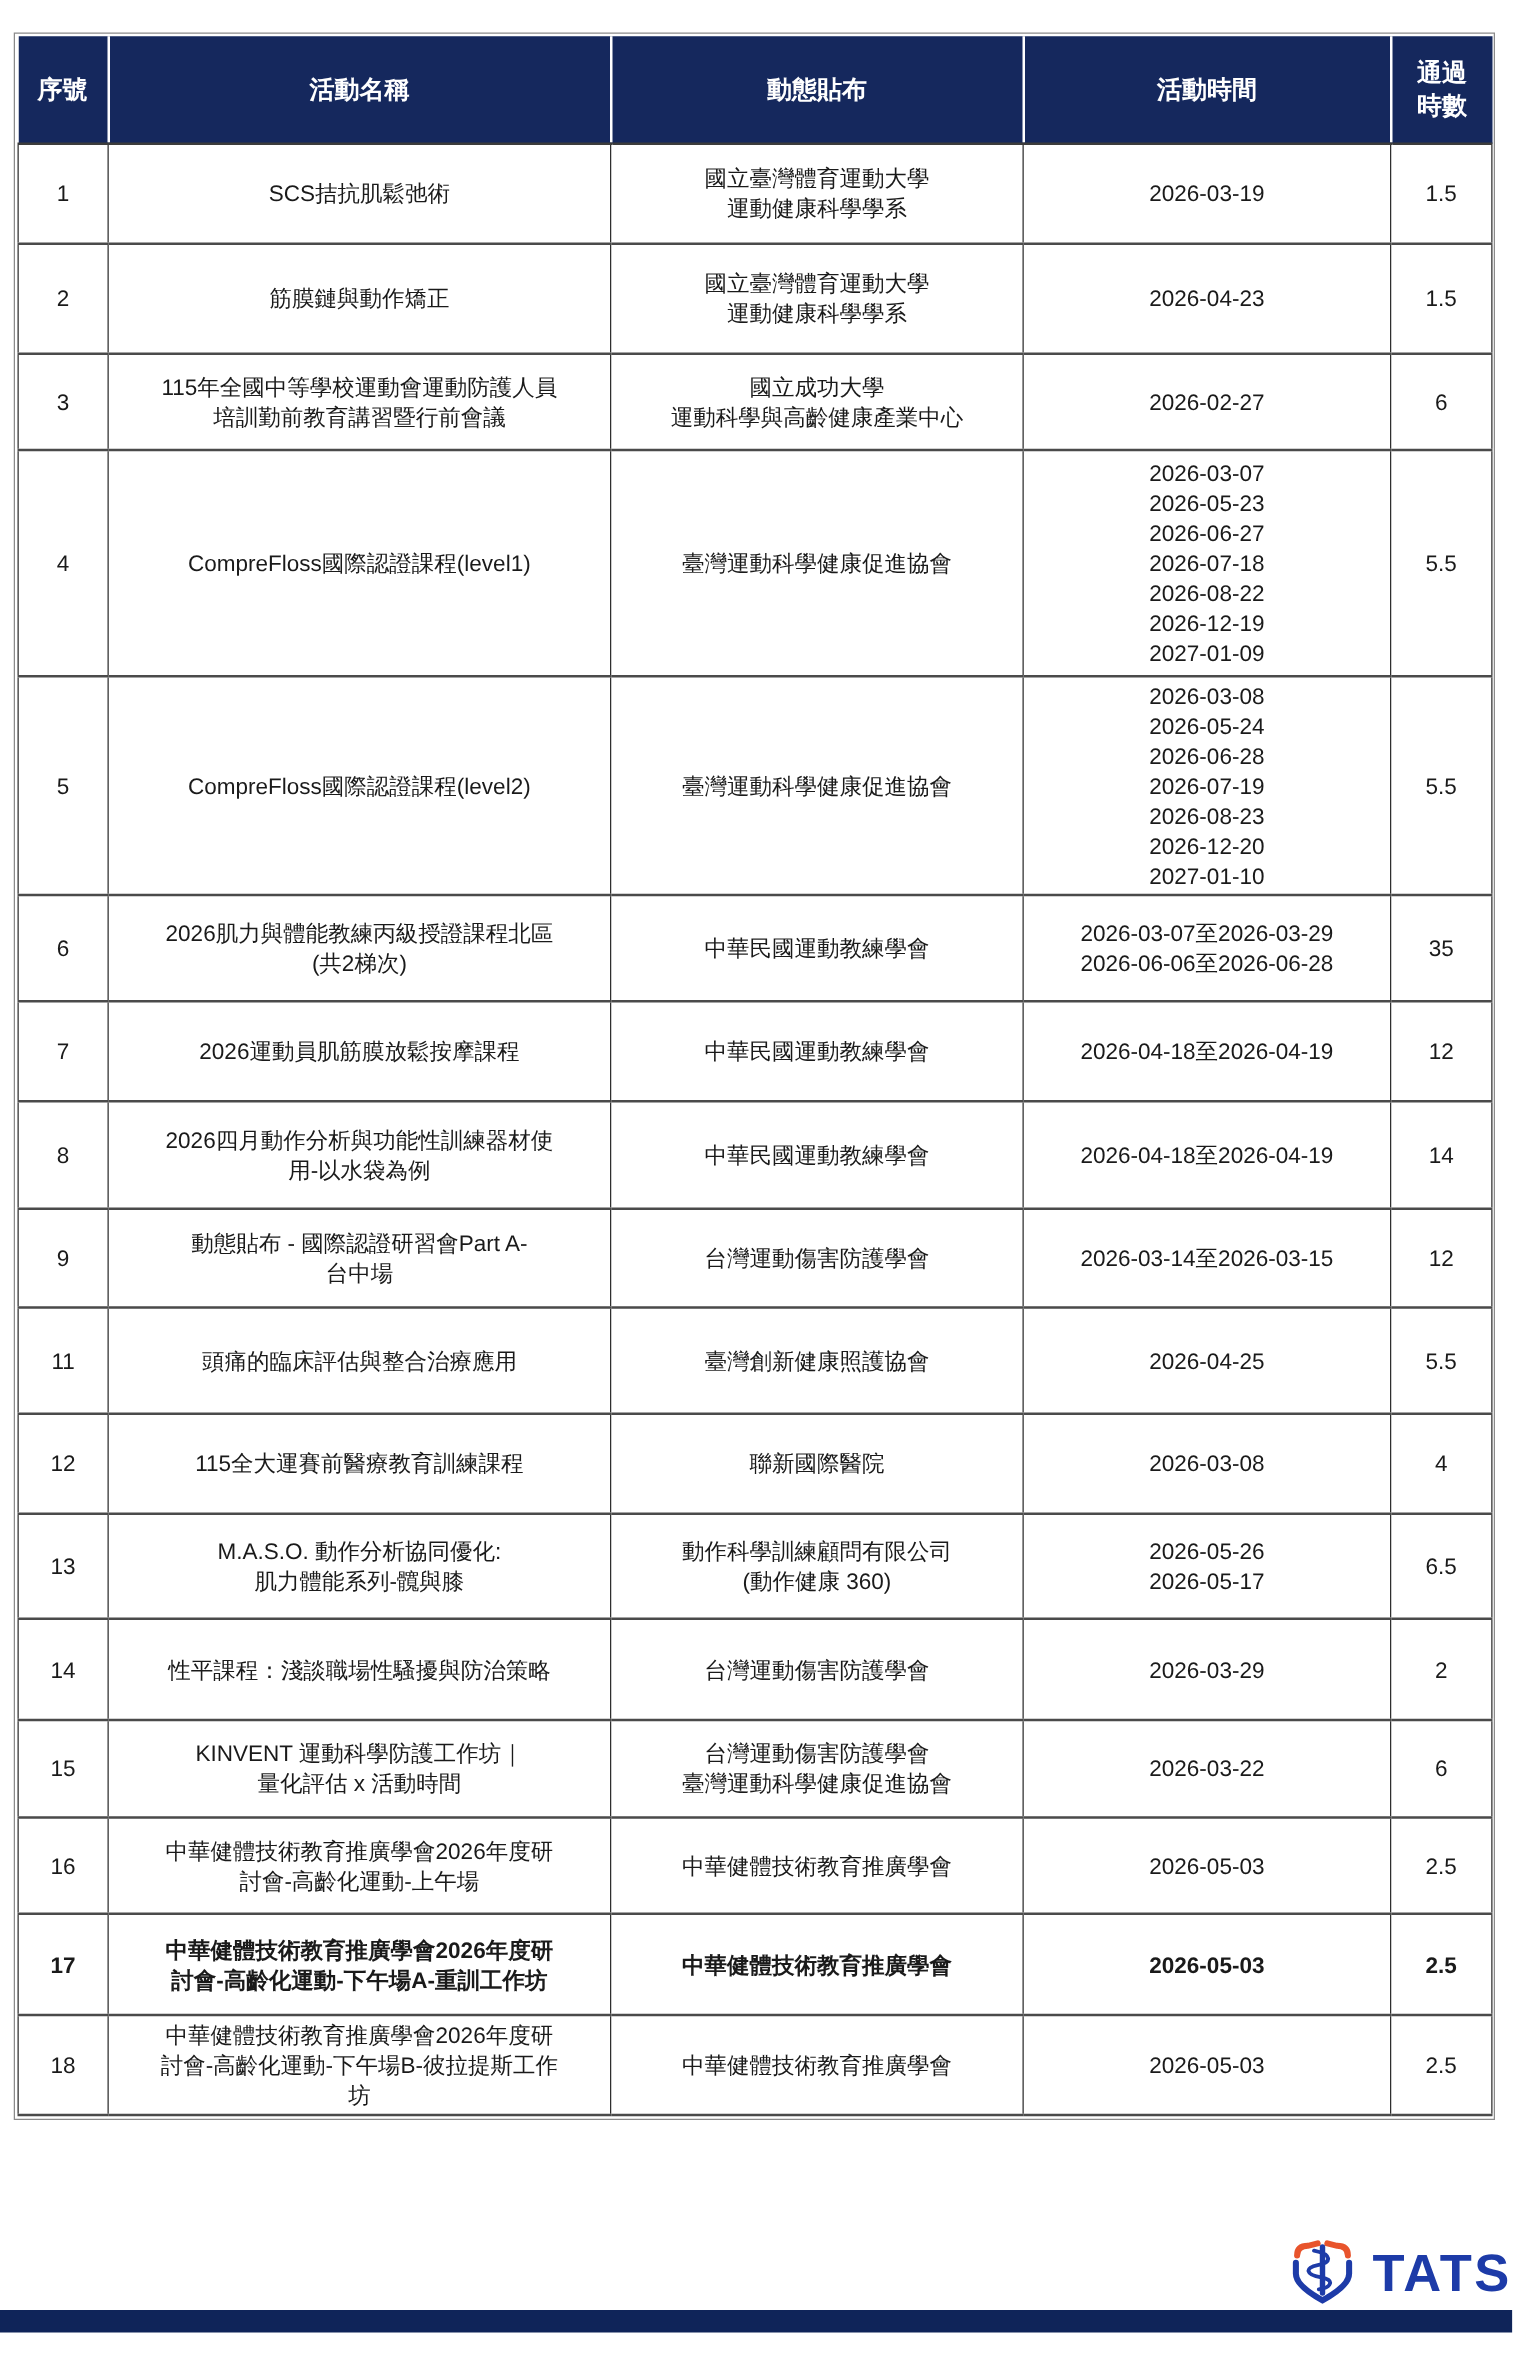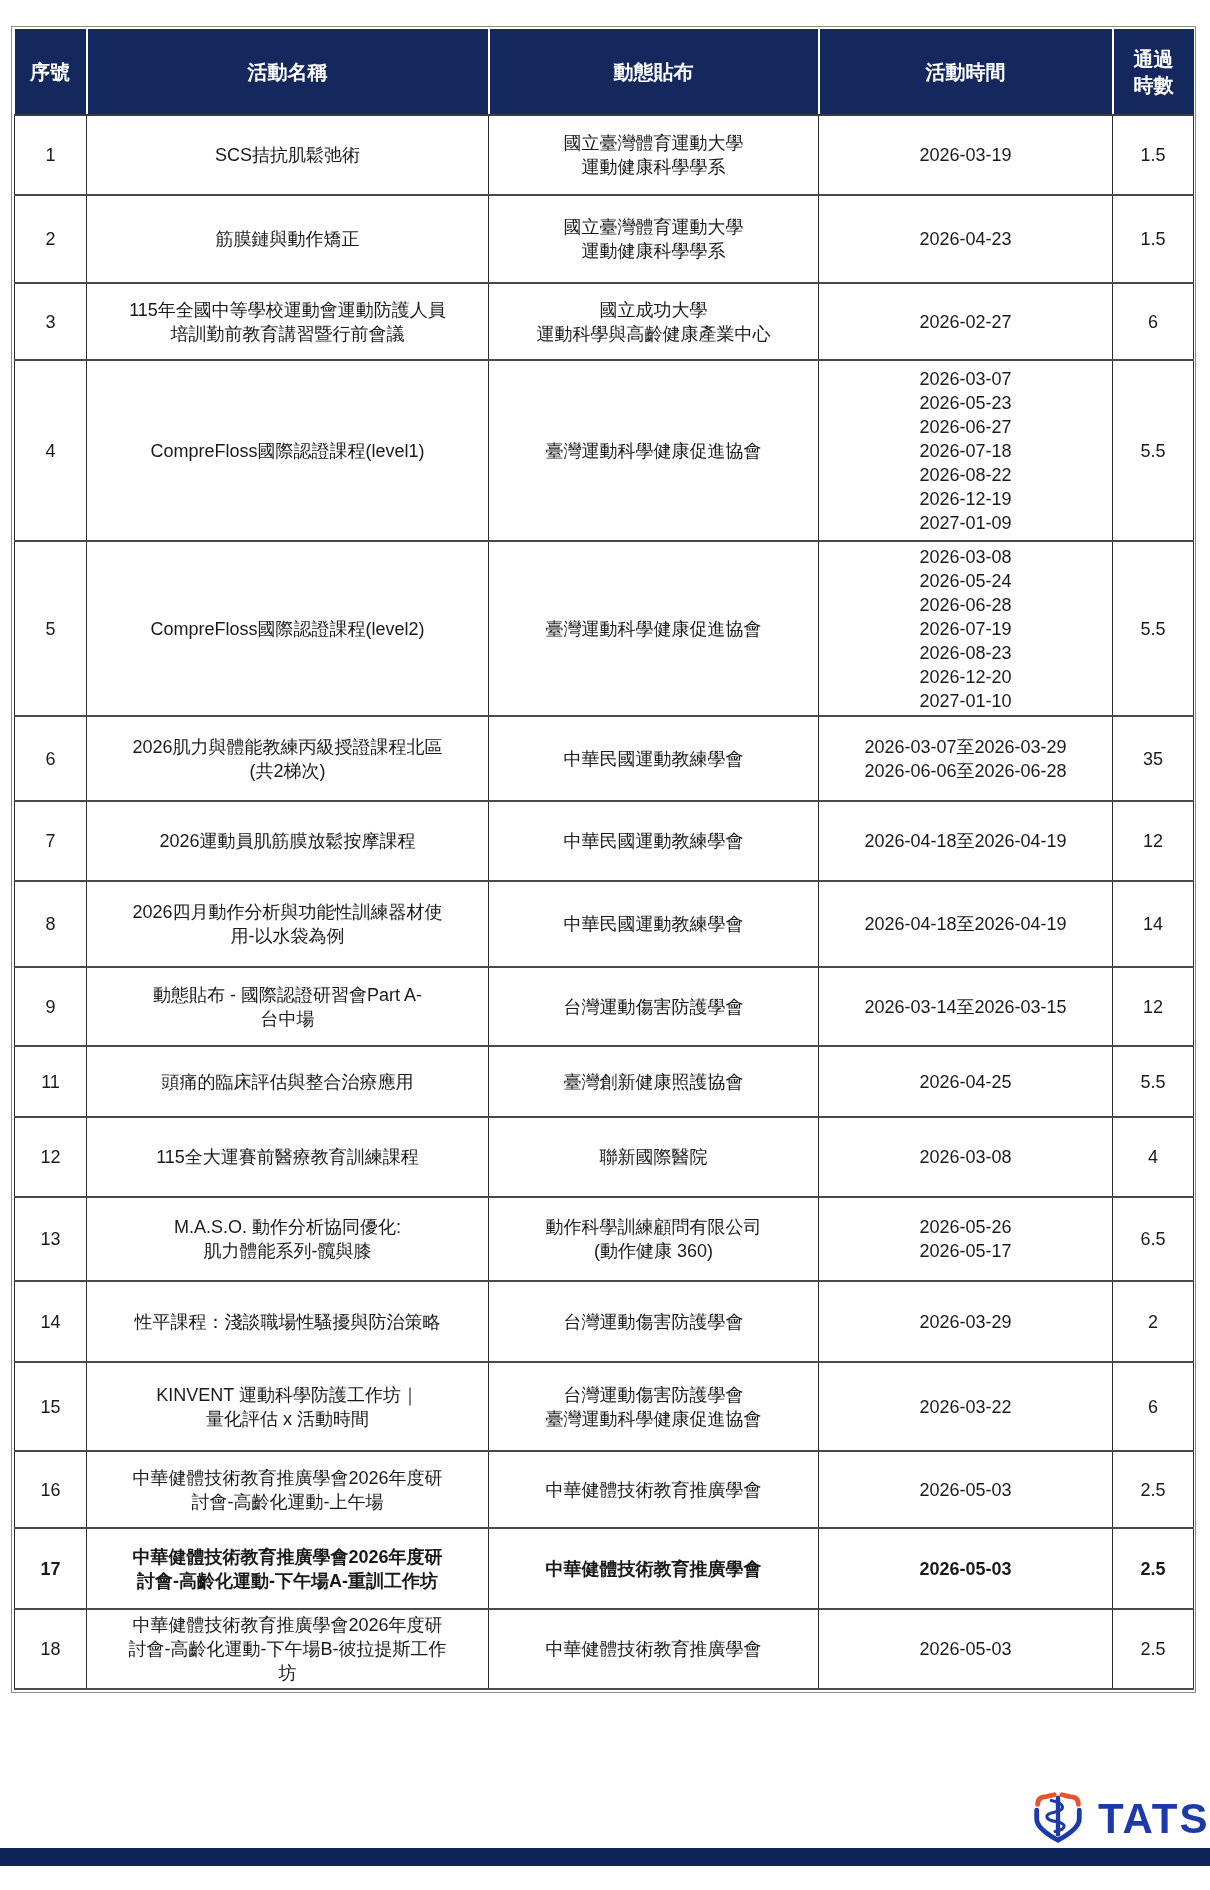--- a/index.html
+++ b/index.html
@@ -143,21 +143,21 @@
     <td>14</td>
   </tr>
           <tr style="height: 79px;">
     <td>9</td>
     <td>動態貼布 - 國際認證研習會Part A-
 台中場</td>
     <td>台灣運動傷害防護學會</td>
     <td>2026-03-14至2026-03-15</td>
     <td>12</td>
   </tr>
-          <tr style="height: 71px;">
+          <tr style="height: 85px;">
     <td>11</td>
     <td>頭痛的臨床評估與整合治療應用</td>
     <td>臺灣創新健康照護協會</td>
     <td>2026-04-25</td>
     <td>5.5</td>
   </tr>
           <tr style="height: 80px;">
     <td>12</td>
     <td>115全大運賽前醫療教育訓練課程</td>
     <td>聯新國際醫院</td>
@@ -174,21 +174,21 @@
 2026-05-17</td>
     <td>6.5</td>
   </tr>
           <tr style="height: 81px;">
     <td>14</td>
     <td>性平課程：淺談職場性騷擾與防治策略</td>
     <td>台灣運動傷害防護學會</td>
     <td>2026-03-29</td>
     <td>2</td>
   </tr>
-          <tr style="height: 89px;">
+          <tr style="height: 78px;">
     <td>15</td>
     <td>KINVENT 運動科學防護工作坊｜
 量化評估 x 活動時間</td>
     <td>台灣運動傷害防護學會
 臺灣運動科學健康促進協會</td>
     <td>2026-03-22</td>
     <td>6</td>
   </tr>
           <tr style="height: 77px;">
     <td>16</td>

